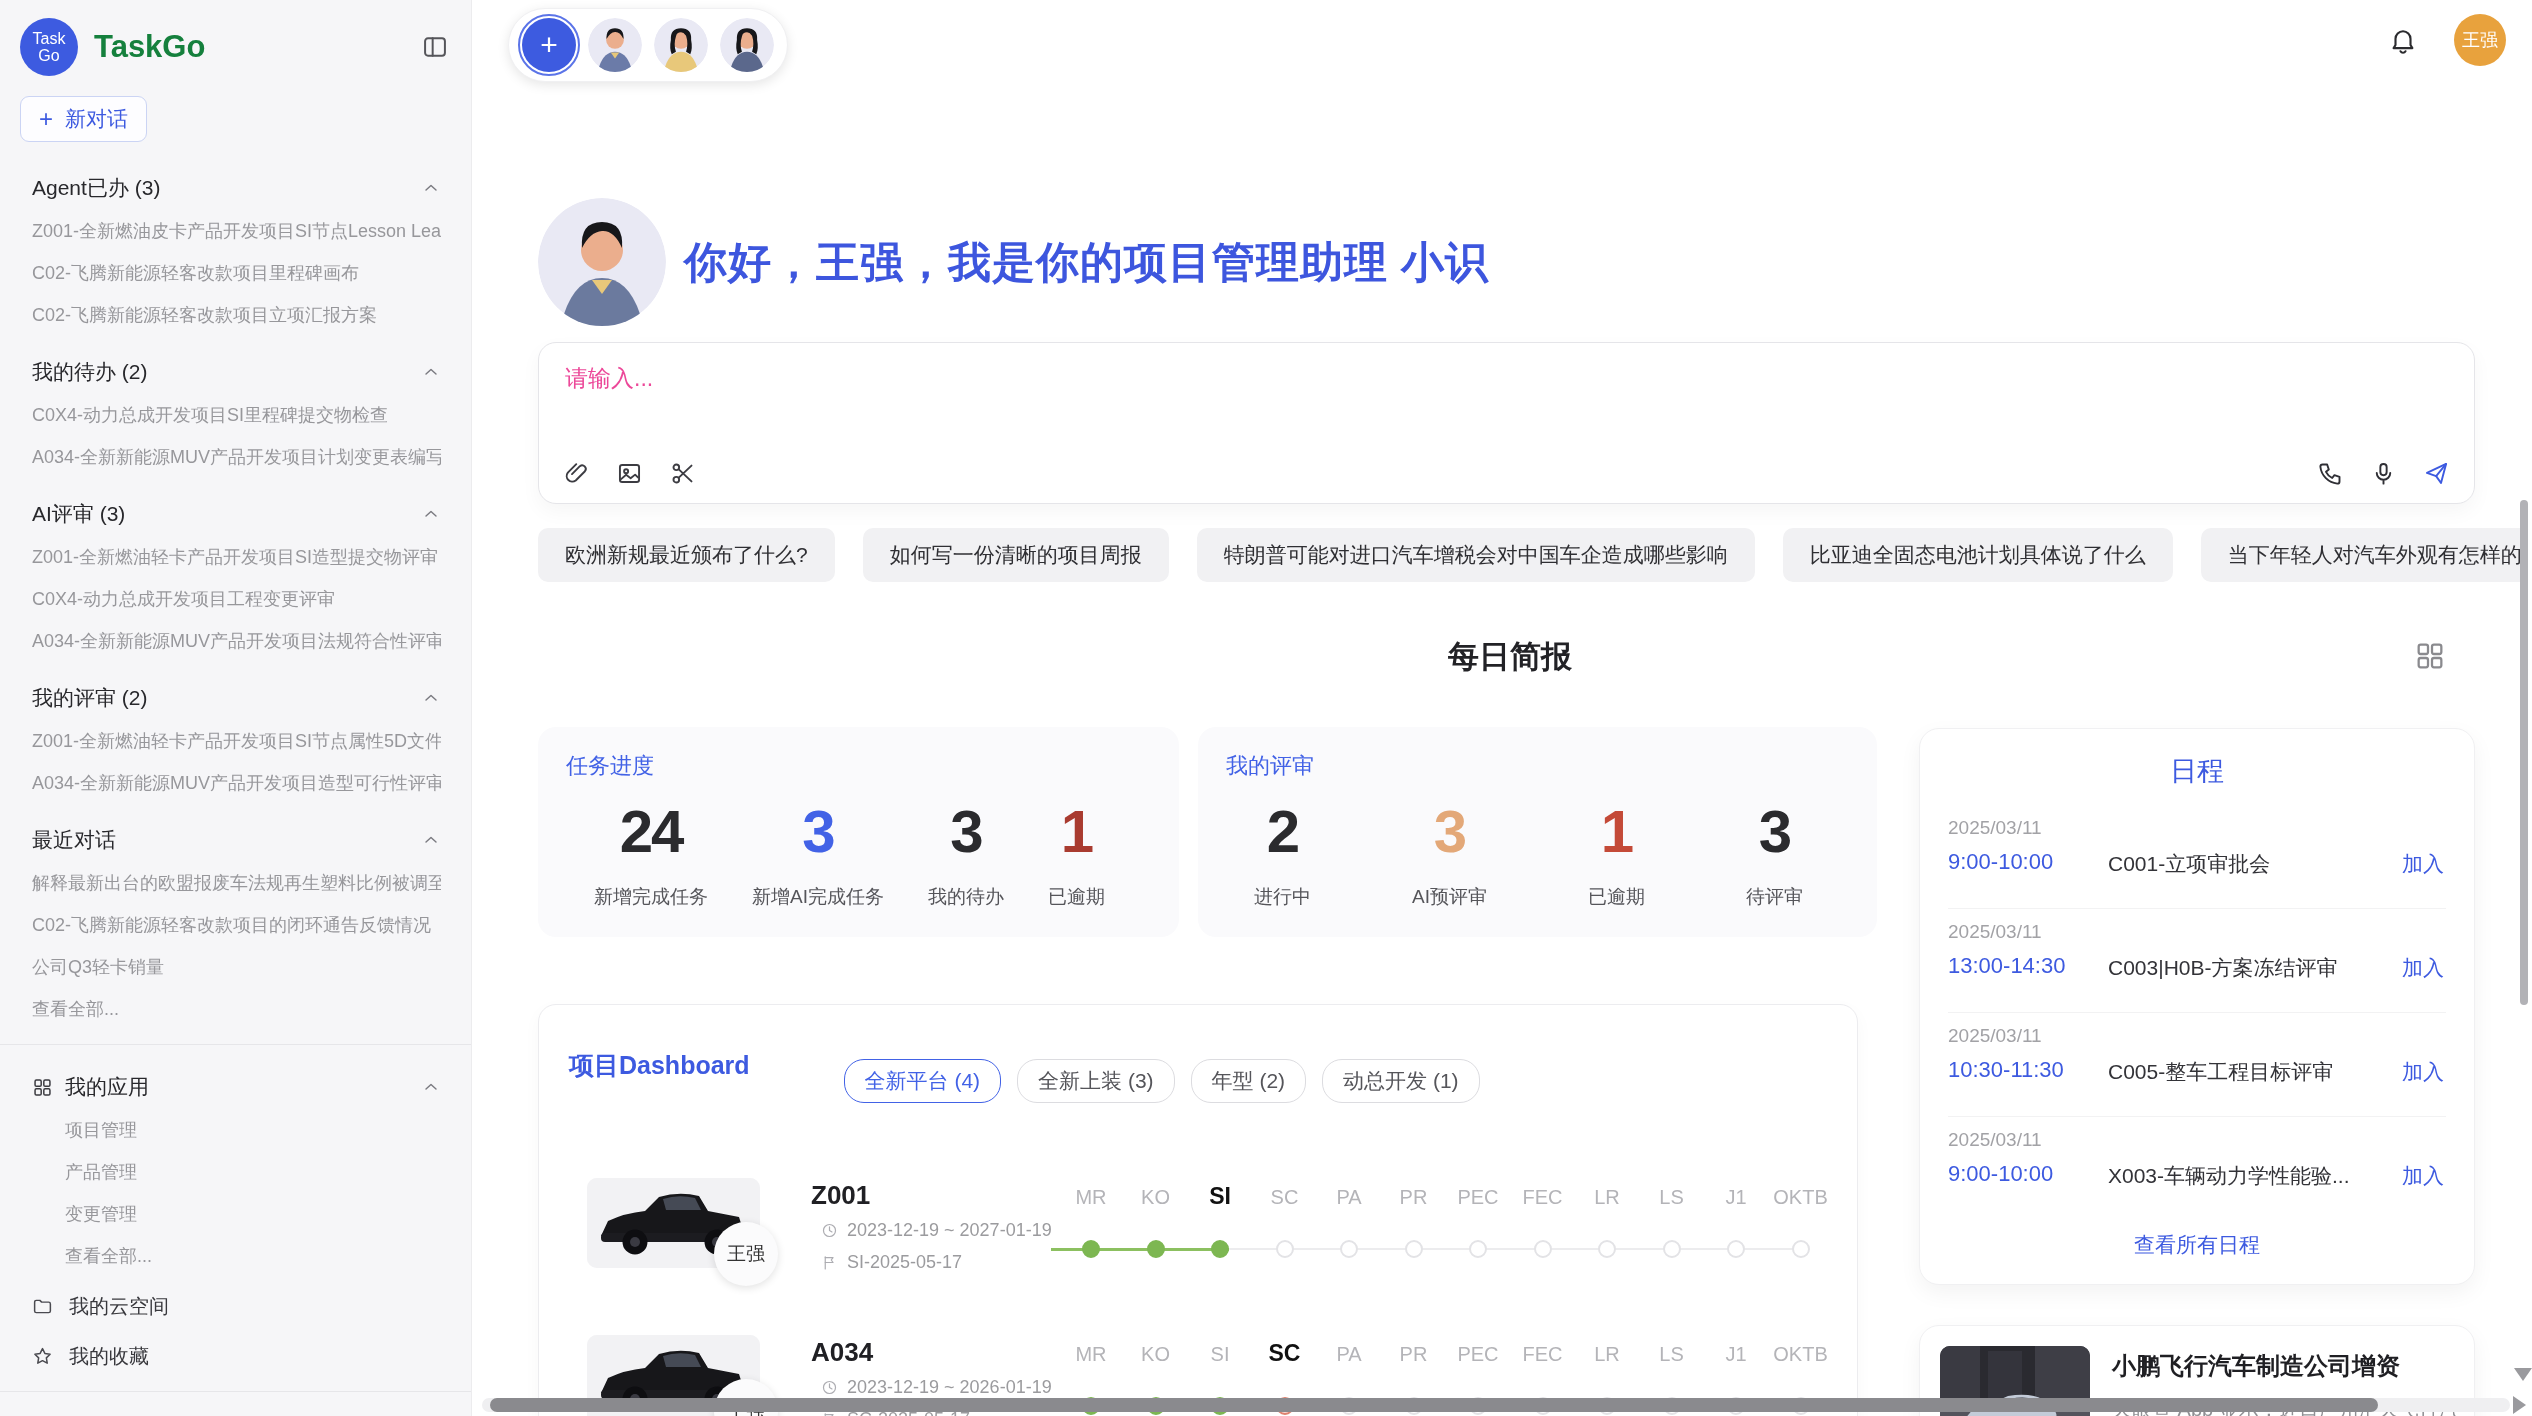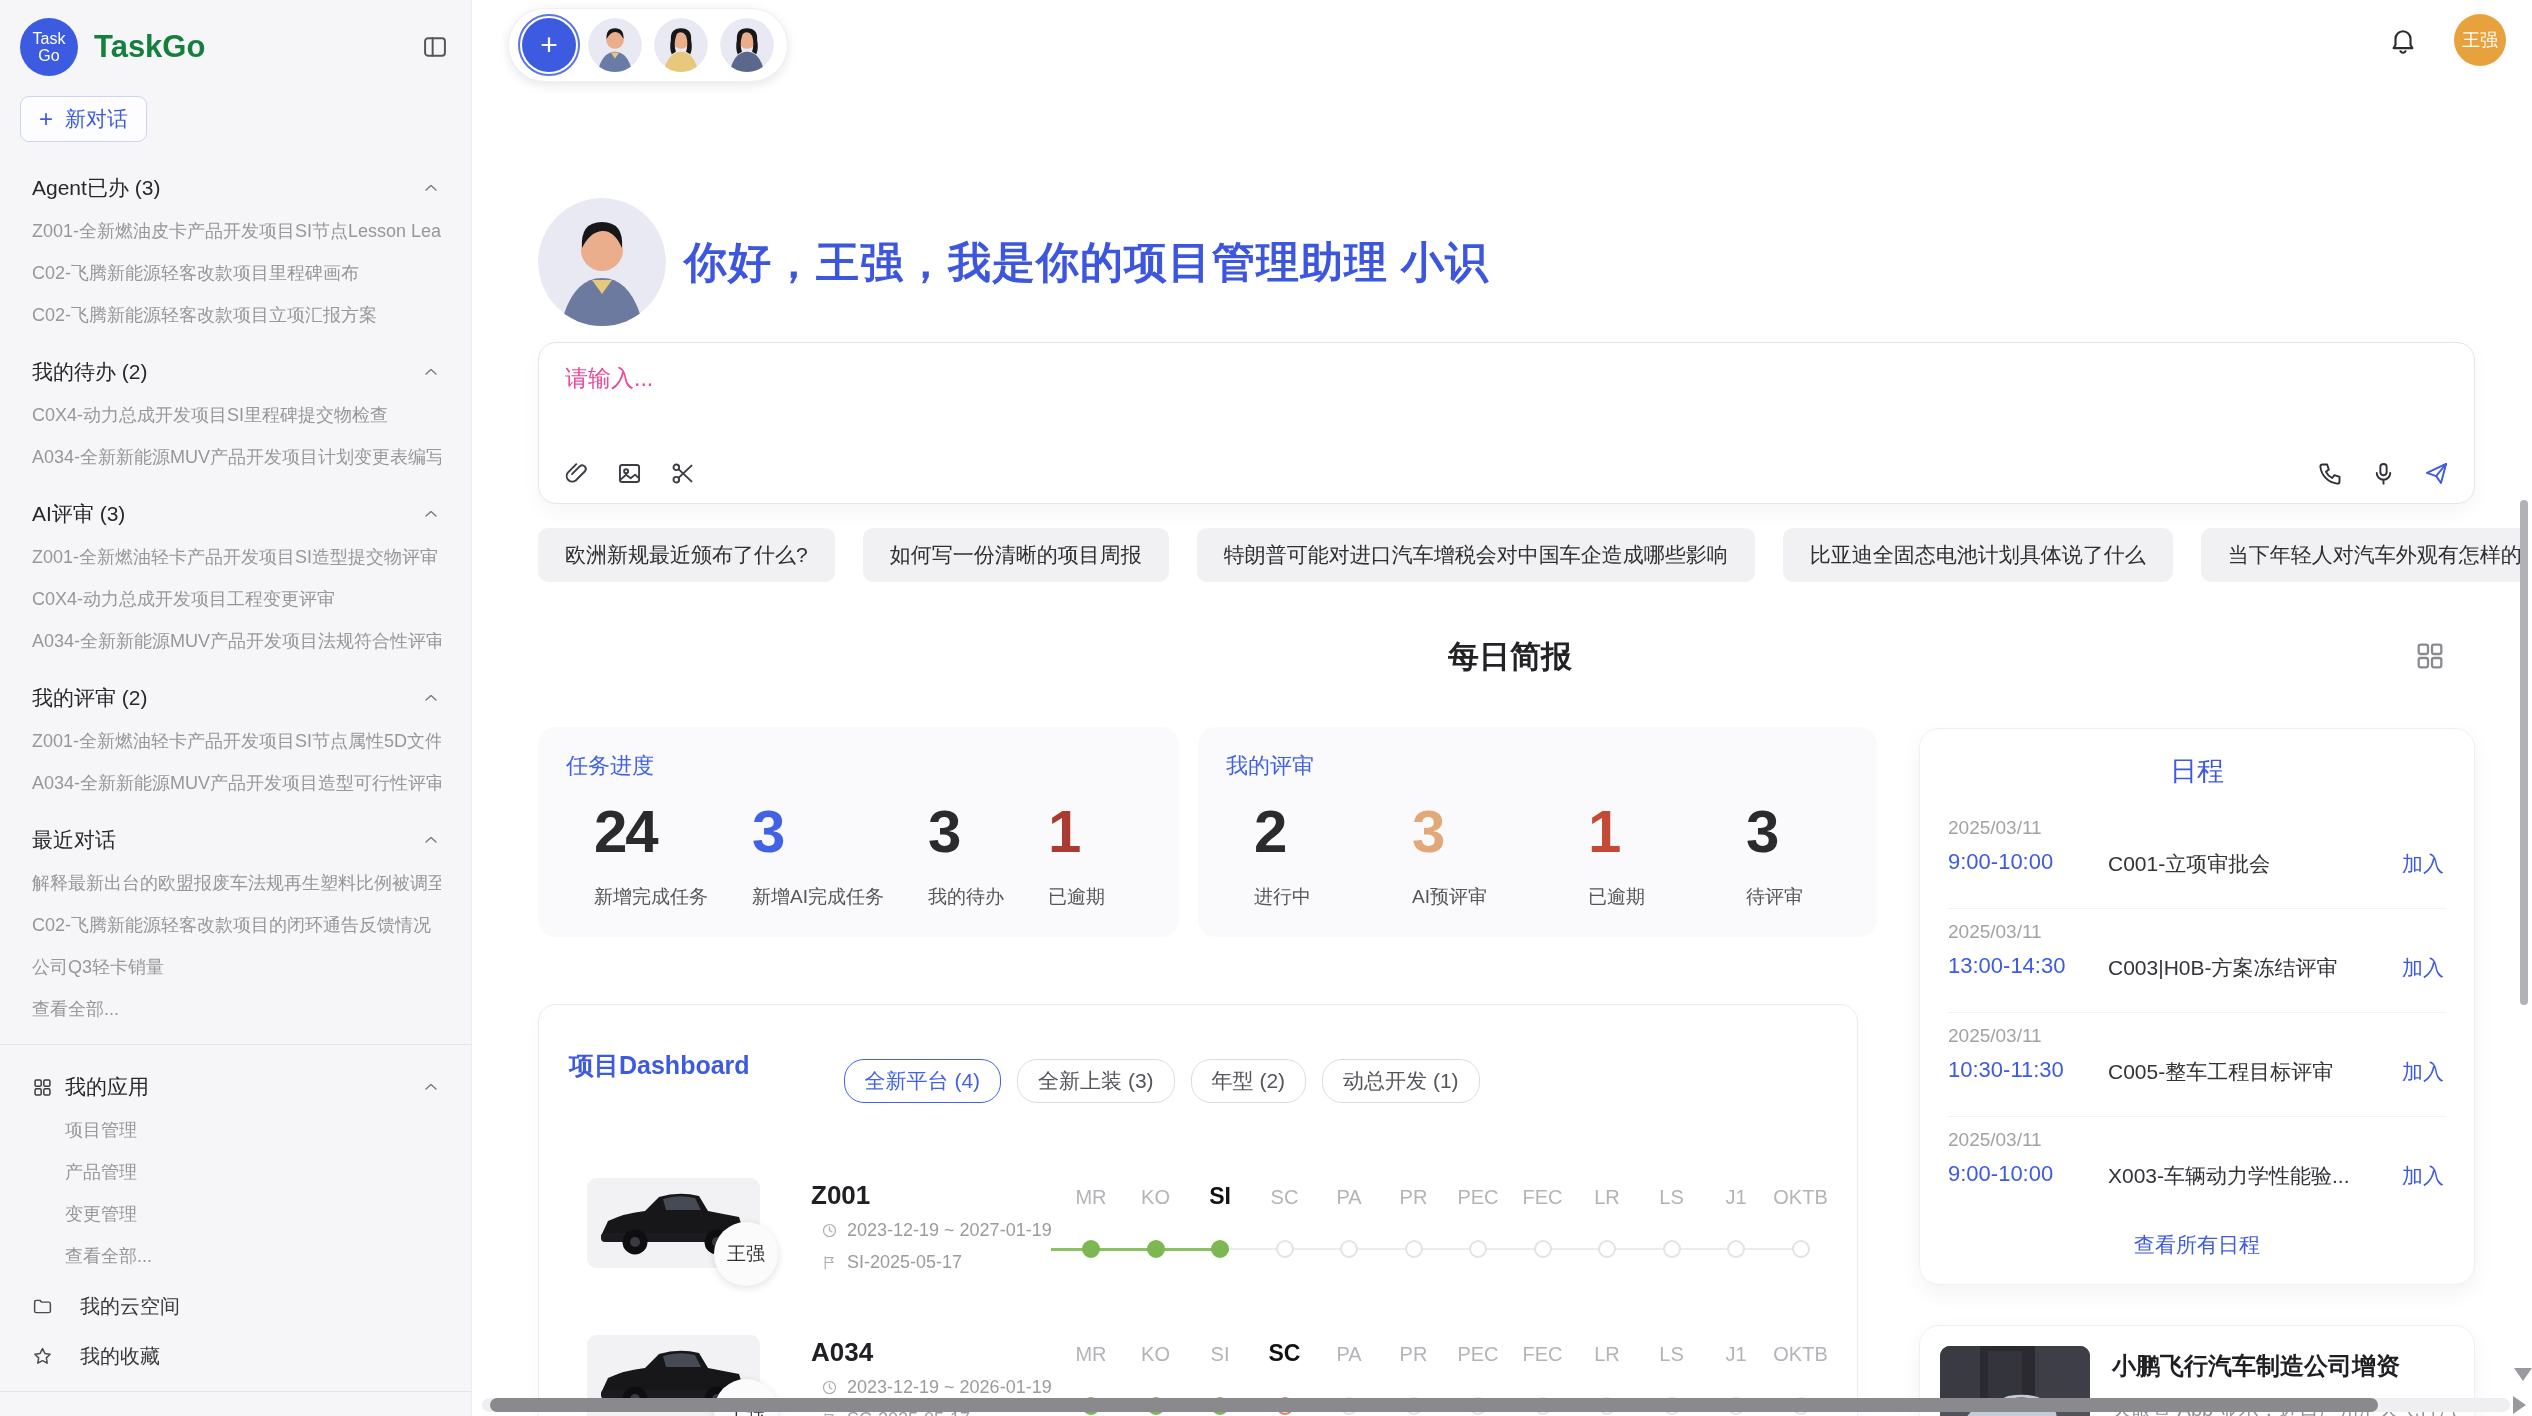--- a/index.html
+++ b/index.html
@@ -17,21 +17,21 @@
   .new-chat { display:flex; align-items:center; justify-content:flex-start; gap:12px; margin:6px 20px 14px; height:46px; padding:0 18px; background:#FDFDFF; border:1px solid #CBD4F4; border-radius:9px; color:#3D5AE0; font-size:21px; cursor:pointer; }
   .new-chat .plus { font-size:24px; line-height:1; }
   .sb-section { padding:10px 30px 4px 32px; }
   .sb-head { display:flex; align-items:center; justify-content:space-between; height:44px; color:#28282c; font-size:21px; font-weight:500; cursor:pointer; }
   .sb-head .icn { width:20px; height:20px; color:#7a7a80; }
   .sb-head .h-ico { width:21px; height:21px; color:#3a3a3f; margin-right:12px; }
   .sb-head .h-left { display:flex; align-items:center; flex:1; }
   .sb-item { height:42px; line-height:42px; font-size:18px; color:#97979B; white-space:nowrap; overflow:hidden; cursor:pointer; }
   .sb-item.indent { padding-left:33px; }
   .sb-divider { height:1px; background:#E6E6E9; margin:10px 0; }
-  .sb-link { display:flex; align-items:center; gap:27px; height:50px; padding:0 30px 0 32px; font-size:20px; color:#38383d; cursor:pointer; }
+  .sb-link { display:flex; align-items:center; gap:16px; height:50px; padding:0 30px 0 32px; font-size:20px; color:#38383d; cursor:pointer; }
   .sb-link .icn { width:21px; height:21px; color:#4a4a50; }
 
   
   .main { position:absolute; left:472px; top:0; width:2060px; height:1416px; background:#fff; }
   .pill { position:absolute; left:36px; top:8px; height:74px; display:flex; align-items:center; gap:12px; background:#fff; border:1px solid #F0F0F2; border-radius:40px; padding:0 13px; box-shadow:0 3px 12px rgba(0,0,0,.10); }
   .pill .add-chat { width:54px; height:54px; border-radius:50%; background:#3D5BE0; color:#fff; font-size:30px; display:flex; align-items:center; justify-content:center; cursor:pointer; outline:2px solid #5b74e8; outline-offset:2px; }
   .pill .p-avatar { width:54px; height:54px; border-radius:50%; overflow:hidden; cursor:pointer; }
   .top-right { position:absolute; right:26px; top:14px; display:flex; align-items:center; gap:36px; }
   .bell { width:30px; height:30px; color:#2b2b2e; cursor:pointer; }
   .user-avatar { width:52px; height:52px; border-radius:50%; background:#E8A23D; color:#fff; font-size:18px; display:flex; align-items:center; justify-content:center; cursor:pointer; }
@@ -52,21 +52,21 @@
 
   .briefing-head { position:absolute; left:66px; top:636px; width:1944px; text-align:center; font-size:31px; font-weight:700; color:#222226; }
   .briefing-grid { position:absolute; left:1942px; top:640px; width:32px; height:32px; color:#8A8A8E; cursor:pointer; }
 
   .stats-row { position:absolute; left:66px; top:727px; display:flex; gap:19px; }
   .stat-card { height:210px; background:#FAFAFC; border-radius:18px; padding:24px 50px 0 28px; }
   .stat-card.c1 { width:641px; }
   .stat-card.c2 { width:679px; }
   .stat-title { font-size:22px; color:#4262E6; }
   .stat-items { display:flex; justify-content:space-between; padding:16px 24px 0 28px; }
-  .stat-col { text-align:left; }
+  .stat-col { text-align:center; }
   .stat-val { font-size:60px; font-weight:600; letter-spacing:-2px; color:#2b2b2e; }
   .stat-val.blue { color:#4262E6; } .stat-val.red { color:#A93B30; }
   .stat-val.orange { color:#E3A878; } .stat-val.redorange { color:#C44A38; }
   .stat-lbl { margin-top:18px; font-size:19px; color:#55555A; white-space:nowrap; }
 
   .dash-card { position:absolute; left:66px; top:1004px; width:1320px; height:560px; background:#fff; border:1px solid #ECECEF; border-radius:18px; box-shadow:0 6px 18px rgba(0,0,0,.03); }
   .dash-head { display:flex; align-items:center; gap:24px; padding:22px 26px 0 30px; }
   .dash-title { font-size:25px; font-weight:700; color:#3D5AE0; margin-right:70px; }
   .tab { border:1px solid #DCDCE0; color:#55555a; background:#fff; border-radius:20px; padding:7px 20px; font-size:21px; cursor:pointer; white-space:nowrap;margin-top:32px; }
   .tab.active { border-color:#4262E6; color:#4262E6; }

